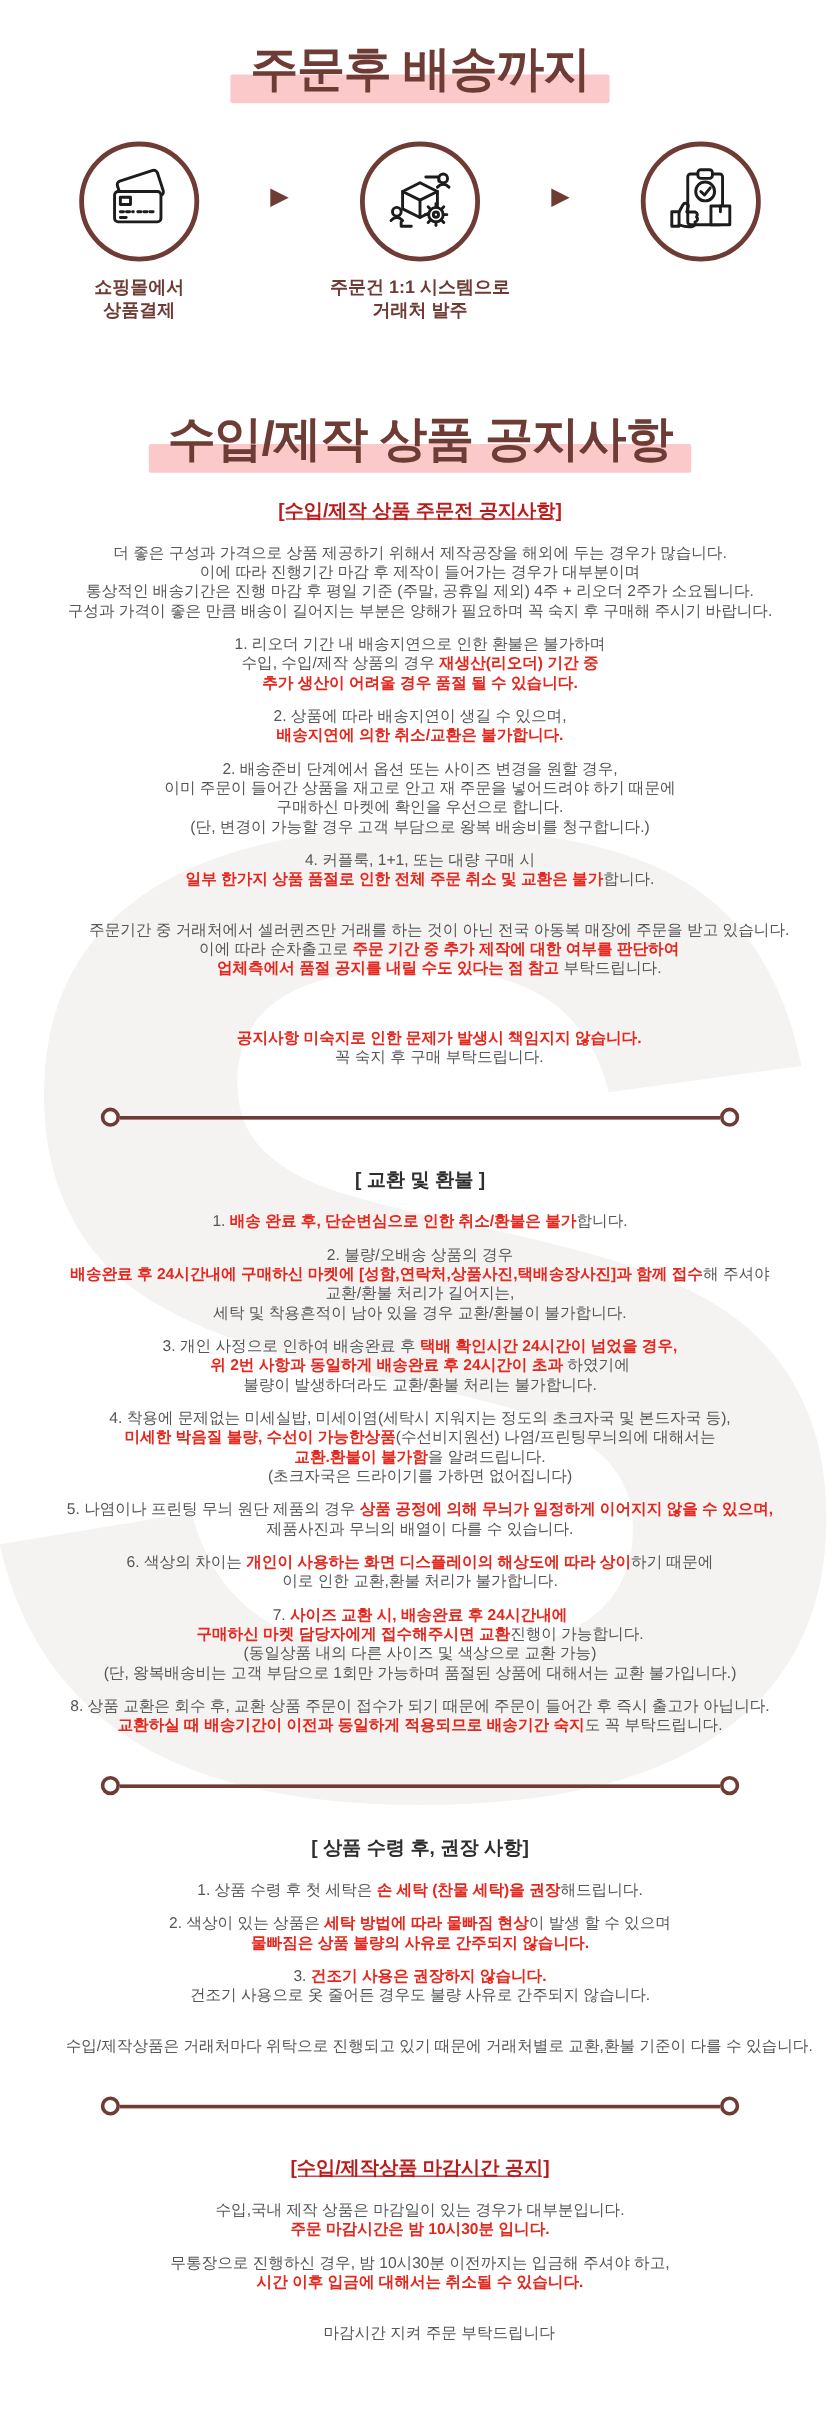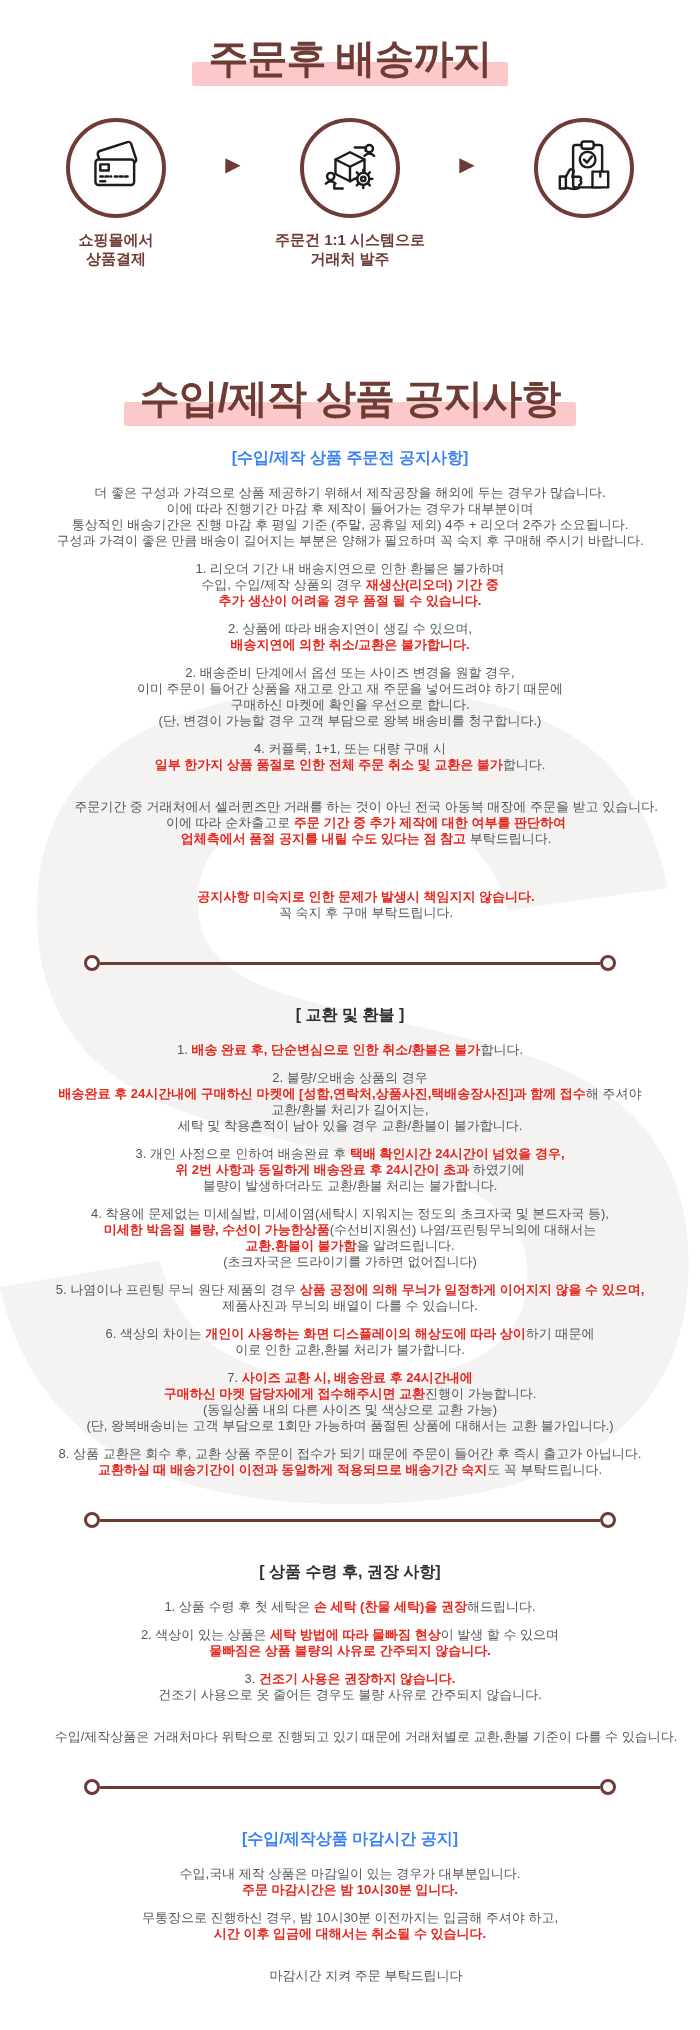--- a/index.html
+++ b/index.html
@@ -4,34 +4,34 @@
 <style>
   html,body{margin:0;padding:0;background:#ffffff;}
   body{font-family:"Liberation Sans","DejaVu Sans",sans-serif;}
   .page{position:relative;width:700px;min-height:2030px;margin:0 auto;background:#fff;overflow:hidden;text-align:center;}
   .watermark{position:absolute;top:520px;left:50%;transform:translateX(-50%);font-size:1150px;line-height:1;font-weight:bold;color:#f4f3f2;z-index:0;pointer-events:none;user-select:none;}
   .content{position:relative;z-index:1;padding-top:36px;}
 
   
   .big-title{display:inline-block;position:relative;z-index:0;font-size:40px;font-weight:bold;letter-spacing:-1px;color:#6e3b35;line-height:1.1;}
   .big-title::before{content:"";position:absolute;z-index:-1;left:-16px;right:-16px;bottom:-6px;height:24px;background:#fbc9c9;border-radius:2px;}
-  .title2-wrap{margin-top:108px;}
+  .title2-wrap{margin-top:76px;}
 
   
   .steps{display:flex;justify-content:center;align-items:flex-start;gap:18px;margin-top:38px;}
   .step{width:170px;}
   .step-circle{width:92px;height:92px;border:4px solid #6e3b35;border-radius:50%;background:#fff;margin:0 auto;display:flex;align-items:center;justify-content:center;}
   .step-circle svg{width:58px;height:58px;}
   .step-label{margin-top:12px;font-size:15px;line-height:19px;font-weight:bold;color:#6e3b35;}
   .step-arrow{font-size:20px;color:#6e3b35;line-height:92px;width:28px;flex:0 0 auto;}
 
   
   .sections{margin-top:28px;padding-bottom:58px;}
   .sec-header{margin:0 0 16px 0;font-size:16px;font-weight:bold;}
-  .sec-header.brown{color:#3b82f6;}
+  .sec-header.brown{color:#b91c1c;text-decoration:underline;}
   .sec-header.dark{color:#2e2e2e;}
   .block{margin:0 0 12px 0;font-size:13px;line-height:16px;color:#565656;}
   .block.big-gap{margin-top:26px;padding-left:32px;}
   .block .red{color:#e5271e;font-weight:bold;}
   .txt-section{margin-bottom:0;}
 
   
   .divider{display:flex;align-items:center;width:532px;margin:34px auto;}
   .divider .dot{width:10px;height:10px;border:3px solid #6e3b35;border-radius:50%;background:#fff;flex:0 0 auto;}
   .divider .line{flex:1;height:3px;background:#6e3b35;}

